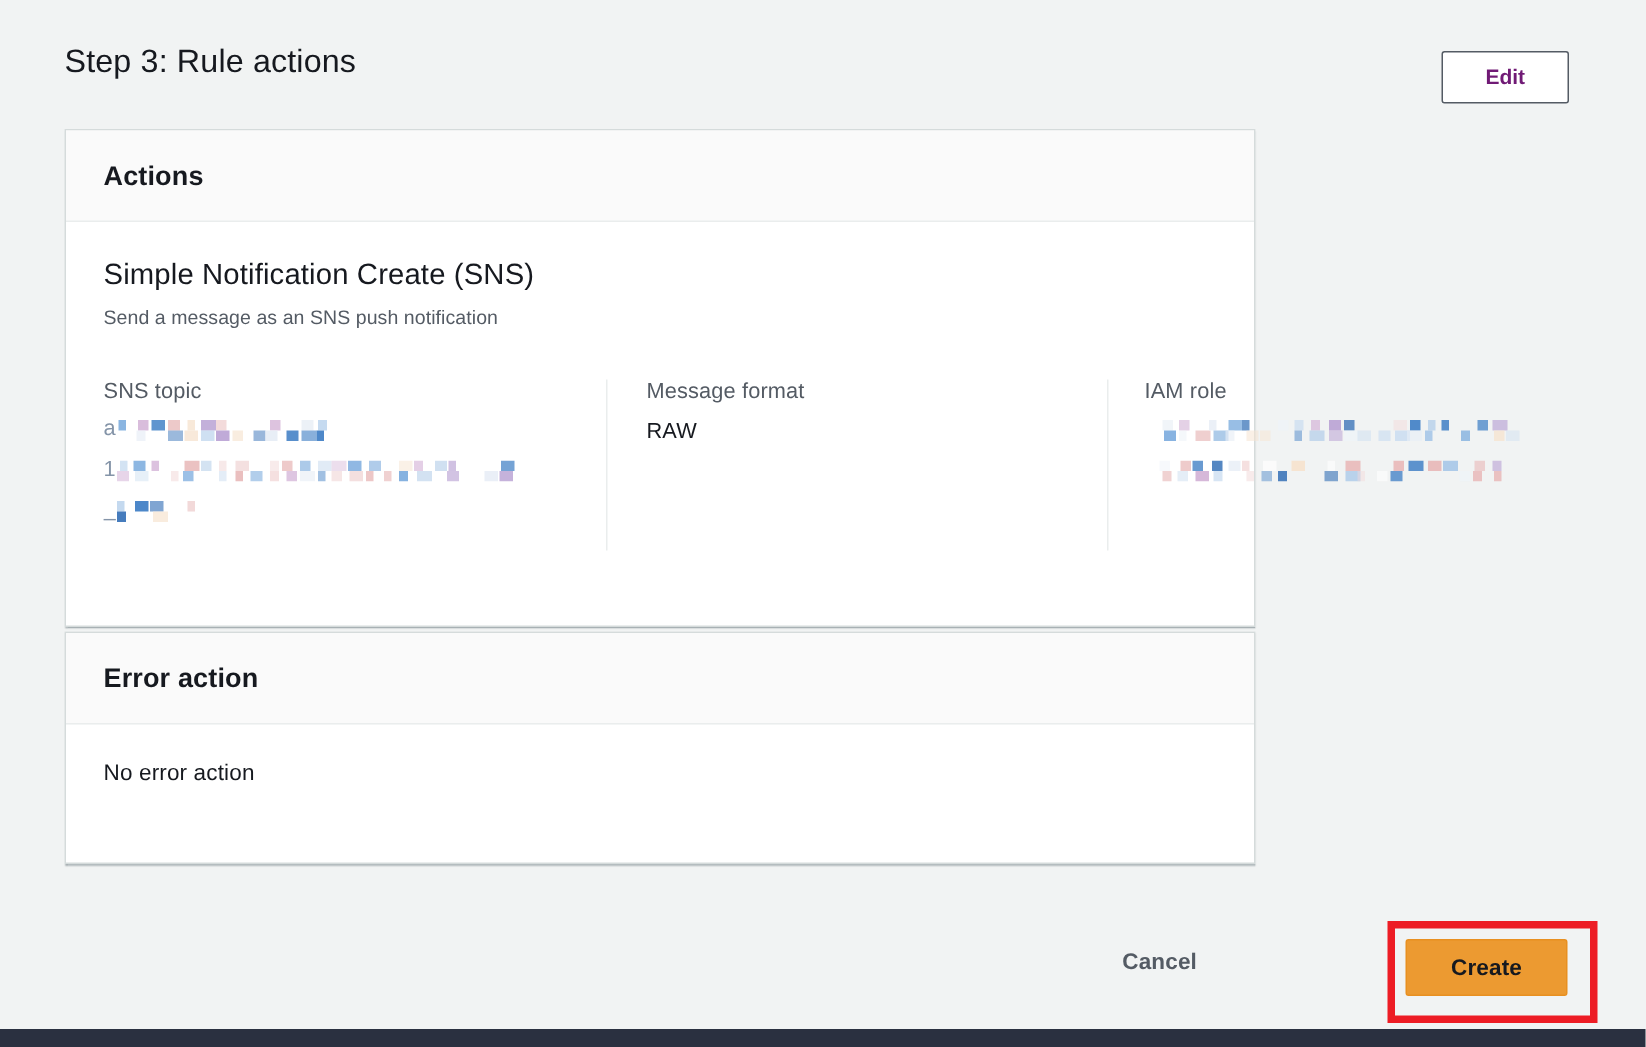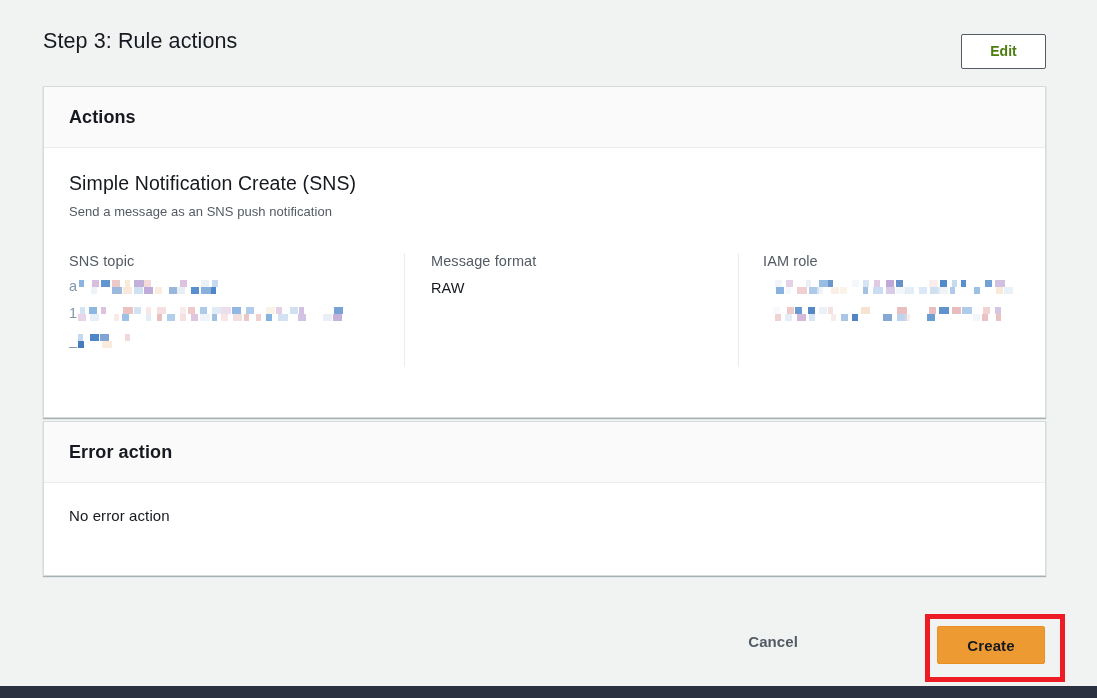--- a/index.html
+++ b/index.html
@@ -56,35 +56,35 @@
   }
   .edit-button {
     position: absolute;
     right: 0;
     top: 8px;
     width: 85px;
     height: 35px;
     background: #ffffff;
     border: 1px solid #545b64;
     border-radius: 2px;
-    color: #4d7c0f;
+    color: #701a75;
     font-size: 14px;
     font-weight: 700;
     font-family: "Liberation Sans", sans-serif;
     cursor: pointer;
     padding: 0;
     line-height: 33px;
     text-align: center;
   }
 
   
   .card {
     position: absolute;
     left: 43px;
-    width: 1003px;
+    width: 794px;
     background: #ffffff;
     border: 1px solid #d5dbdb;
     border-radius: 0;
     box-shadow: 0 1px 1px 0 rgba(0,28,36,.30);
   }
   .card-header {
     background: #fafafa;
     border-bottom: 1px solid #eaeded;
     padding: 20px 25px 19px 25px;
   }

